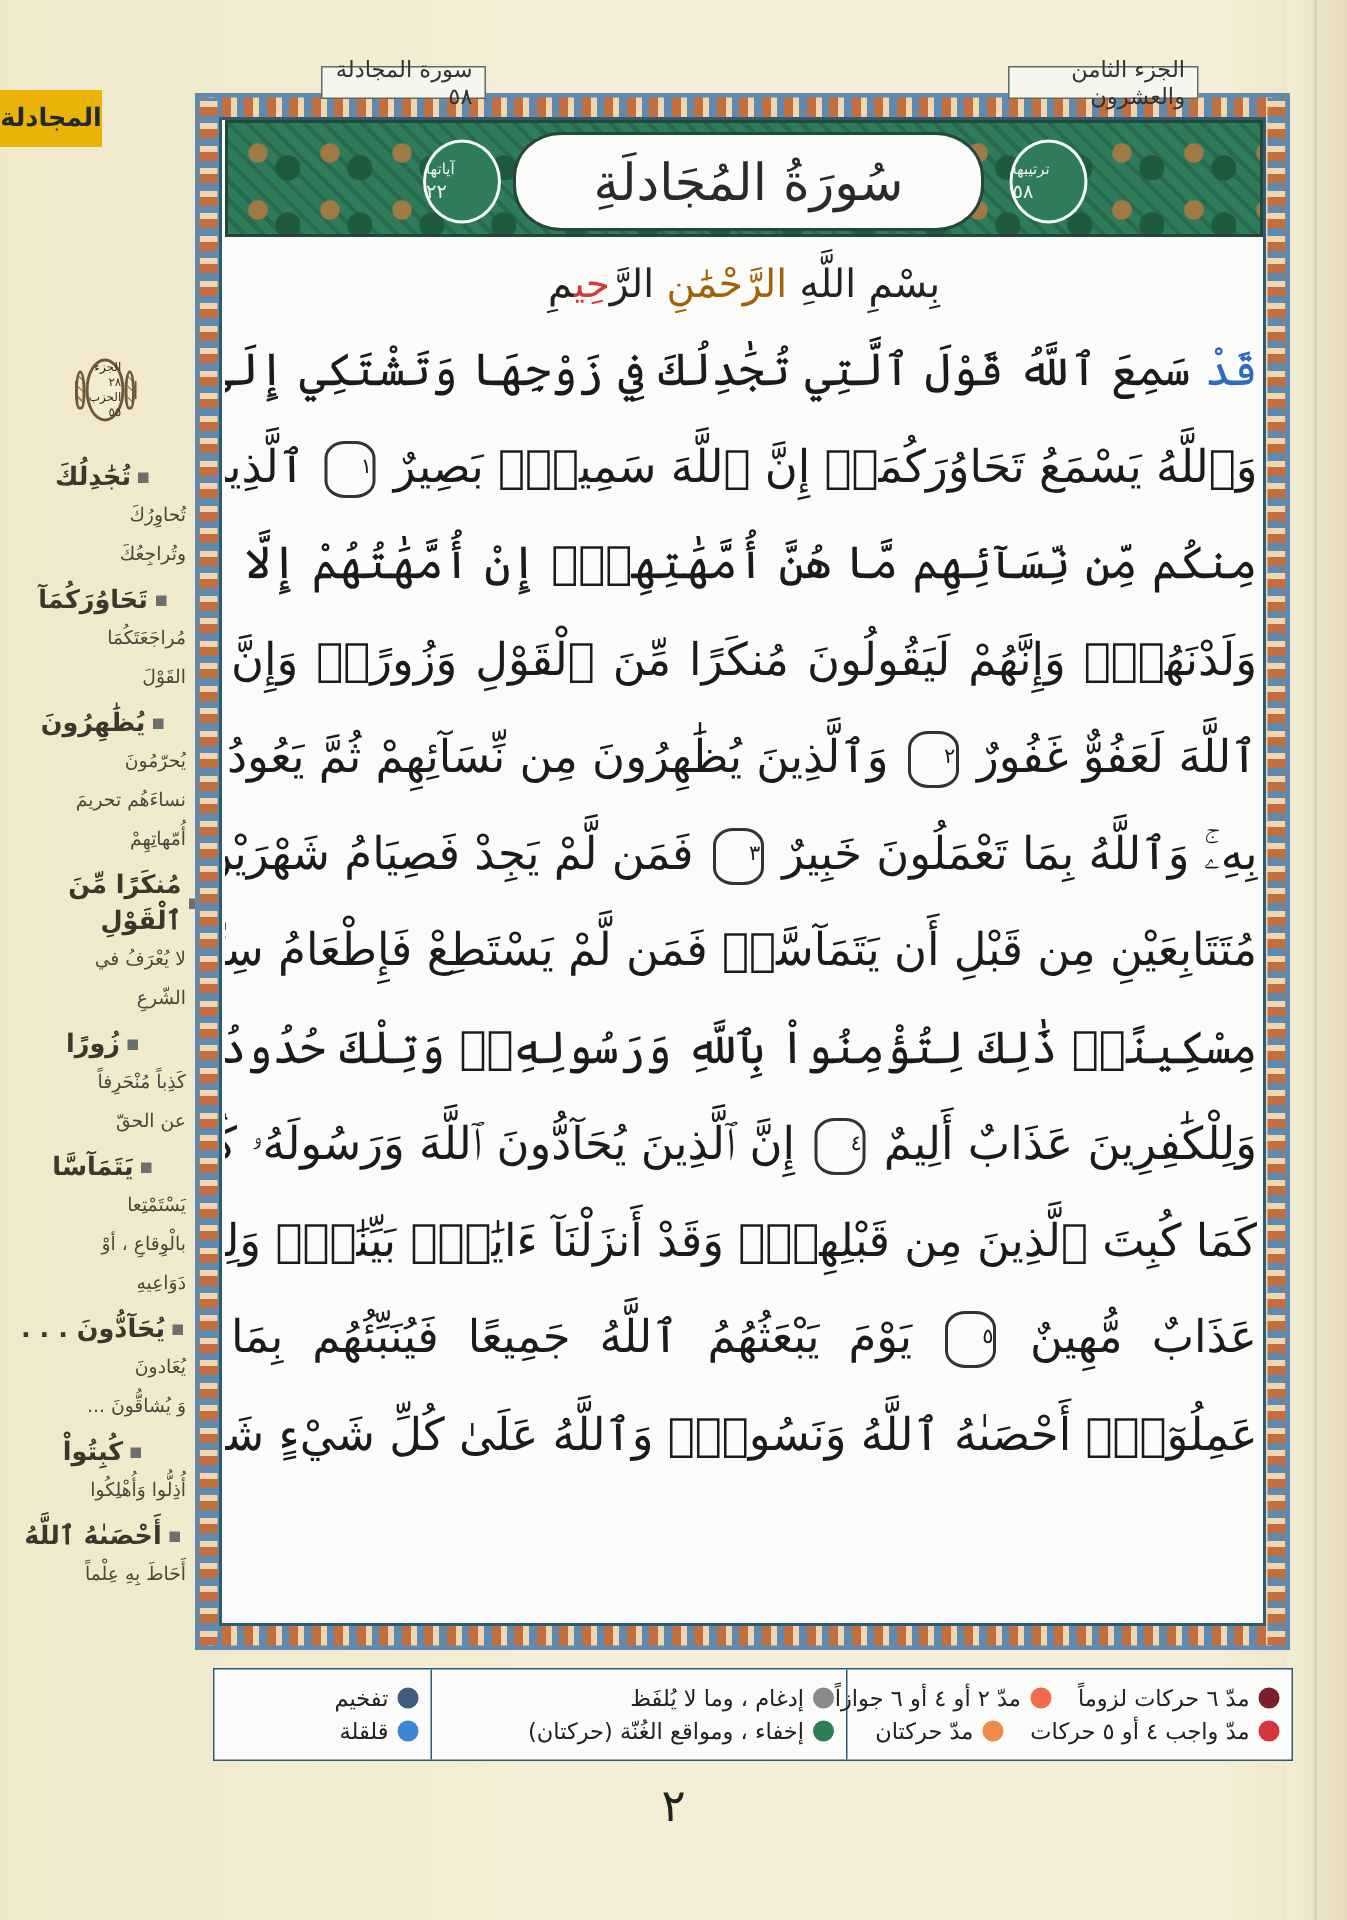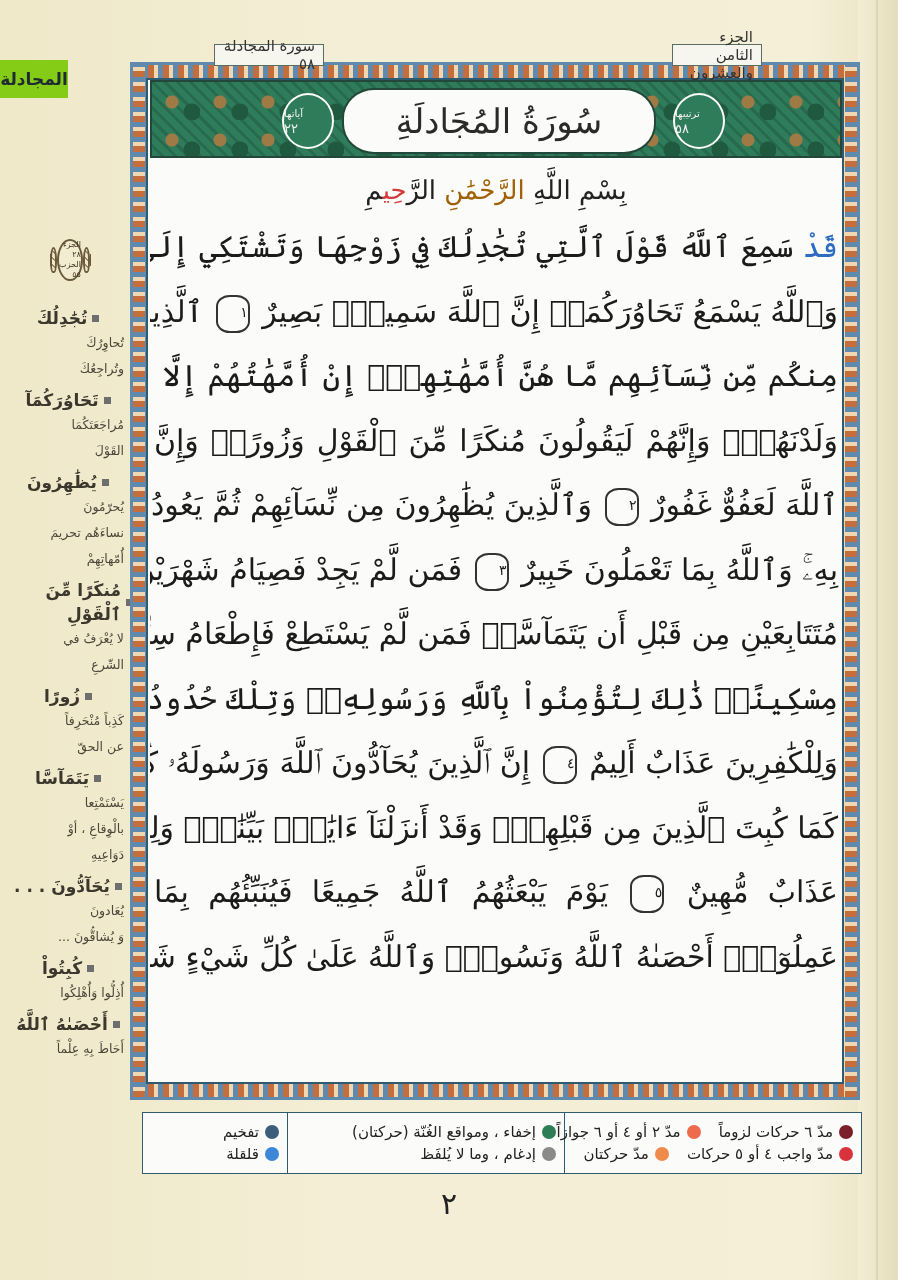--- a/index.html
+++ b/index.html
@@ -3,21 +3,21 @@
 <meta charset="utf-8">
 <style>
   html,body{margin:0;padding:0;}
   body{width:898px;height:1280px;background:#f2ecd0;position:relative;overflow:hidden;
        font-family:"DejaVu Sans","Liberation Sans",sans-serif;}
   .page-bg{position:absolute;inset:0;background:linear-gradient(90deg,#efe8c9 0%,#f4eed6 40%,#f5efd8 90%,#e9e1c1 100%);}
   .spine{position:absolute;right:0;top:0;width:40px;height:1280px;background:linear-gradient(90deg,#f3edd5,#e4dcbc);}
   .spine-line{position:absolute;right:20px;top:0;width:2px;height:1280px;background:#ddd4b1;}
 
   
-  .side-tab{position:absolute;left:0;top:60px;width:68px;height:38px;background:#84cc16;
+  .side-tab{position:absolute;left:0;top:60px;width:68px;height:38px;background:#eab308;
             color:#1f2a33;display:flex;align-items:center;justify-content:center;
             font-size:17px;font-weight:bold;direction:rtl;}
 
   
   .juz-medal{position:absolute;left:50px;top:205px;width:40px;height:110px;display:flex;flex-direction:row;align-items:center;}
   .juz-knot{width:36px;height:22px;border:2px solid #6b5a3a;border-radius:50% 50% 40% 40%;background:repeating-linear-gradient(45deg,transparent 0 4px,#9b8a64 4px 5px);}
   .juz-circle{width:38px;height:38px;border:2px solid #6b5a3a;border-radius:50%;background:#f2ecd0;
               display:flex;flex-direction:column;align-items:center;justify-content:center;font-size:8px;line-height:10px;color:#3b3020;direction:rtl;}
   .juz-spike{width:2px;height:12px;background:#6b5a3a;}
 
@@ -36,21 +36,21 @@
       }
   .frame-orn-v{position:absolute;inset:3px;
       background:repeating-linear-gradient(0deg,#c56e3d 0 6px,#f0d7b2 6px 10px,#5f89ad 10px 15px);
       clip-path:polygon(0 0,12px 0,12px 100%,0 100%,0 0,100% 0,100% 100%,calc(100% - 12px) 100%,calc(100% - 12px) 0);}
   .frame-inner{position:absolute;left:16px;top:16px;right:16px;bottom:16px;background:#fbfcf9;border:2px solid #2f5b70;}
 
   
   .hdr-tag{position:absolute;top:44px;height:22px;background:#f7f6ee;border:1px solid #5a6d62;
            display:flex;align-items:center;justify-content:center;font-size:15px;color:#333;direction:rtl;padding:0 8px;box-sizing:border-box;}
   .hdr-surah{left:214px;width:110px;}
-  .hdr-juz{left:672px;width:90px;}
+  .hdr-juz{left:672px;width:127px;}
 
   
   .banner{position:absolute;left:150px;top:80px;width:692px;height:78px;background:#2f7c5b;
           border:2px solid #23473a;box-sizing:border-box;overflow:hidden;}
   .banner-pattern{position:absolute;inset:0;
       background:
         radial-gradient(circle at 20px 20px,#a07a45 0 6px,transparent 7px) 0 0/48px 38px,
         radial-gradient(circle at 40px 30px,#1f5a3f 0 8px,transparent 9px) 0 0/48px 38px,
         repeating-linear-gradient(45deg,#2f7c5b 0 6px,#276a4d 6px 9px);}
   .banner-cartouche{position:absolute;left:190px;top:6px;width:310px;height:62px;background:#fbfcf9;
@@ -216,27 +216,27 @@
       </div>
       <div class="leg-row">
         <span class="dot" style="background: rgb(216, 50, 61);"></span>
         <span style="margin-left: 12px;">مدّ واجب ٤ أو ٥ حركات</span>
         <span class="dot" style="background: rgb(240, 138, 75);"></span>
         <span style="margin-left: 12px;">مدّ حركتان</span>
       </div>
     </div>
   <div class="leg-col leg-col-2" id="leg2">
       <div class="leg-row">
+        <span class="dot" style="background: rgb(138, 138, 138);"></span>
+        <span>إدغام ، وما لا يُلفَظ</span>
+      </div>
+      <div class="leg-row">
         <span class="dot" style="background: rgb(46, 125, 84);"></span>
         <span>إخفاء ، ومواقع الغُنّة (حركتان)</span>
       </div>
-      <div class="leg-row">
-        <span class="dot" style="background: rgb(138, 138, 138);"></span>
-        <span>إدغام ، وما لا يُلفَظ</span>
-      </div>
     </div>
   <div class="leg-col leg-col-3" id="leg3">
       <div class="leg-row">
         <span class="dot" style="background: rgb(62, 92, 124);"></span>
         <span>تفخيم</span>
       </div>
       <div class="leg-row">
         <span class="dot" style="background: rgb(61, 134, 216);"></span>
         <span>قلقلة</span>
       </div>

